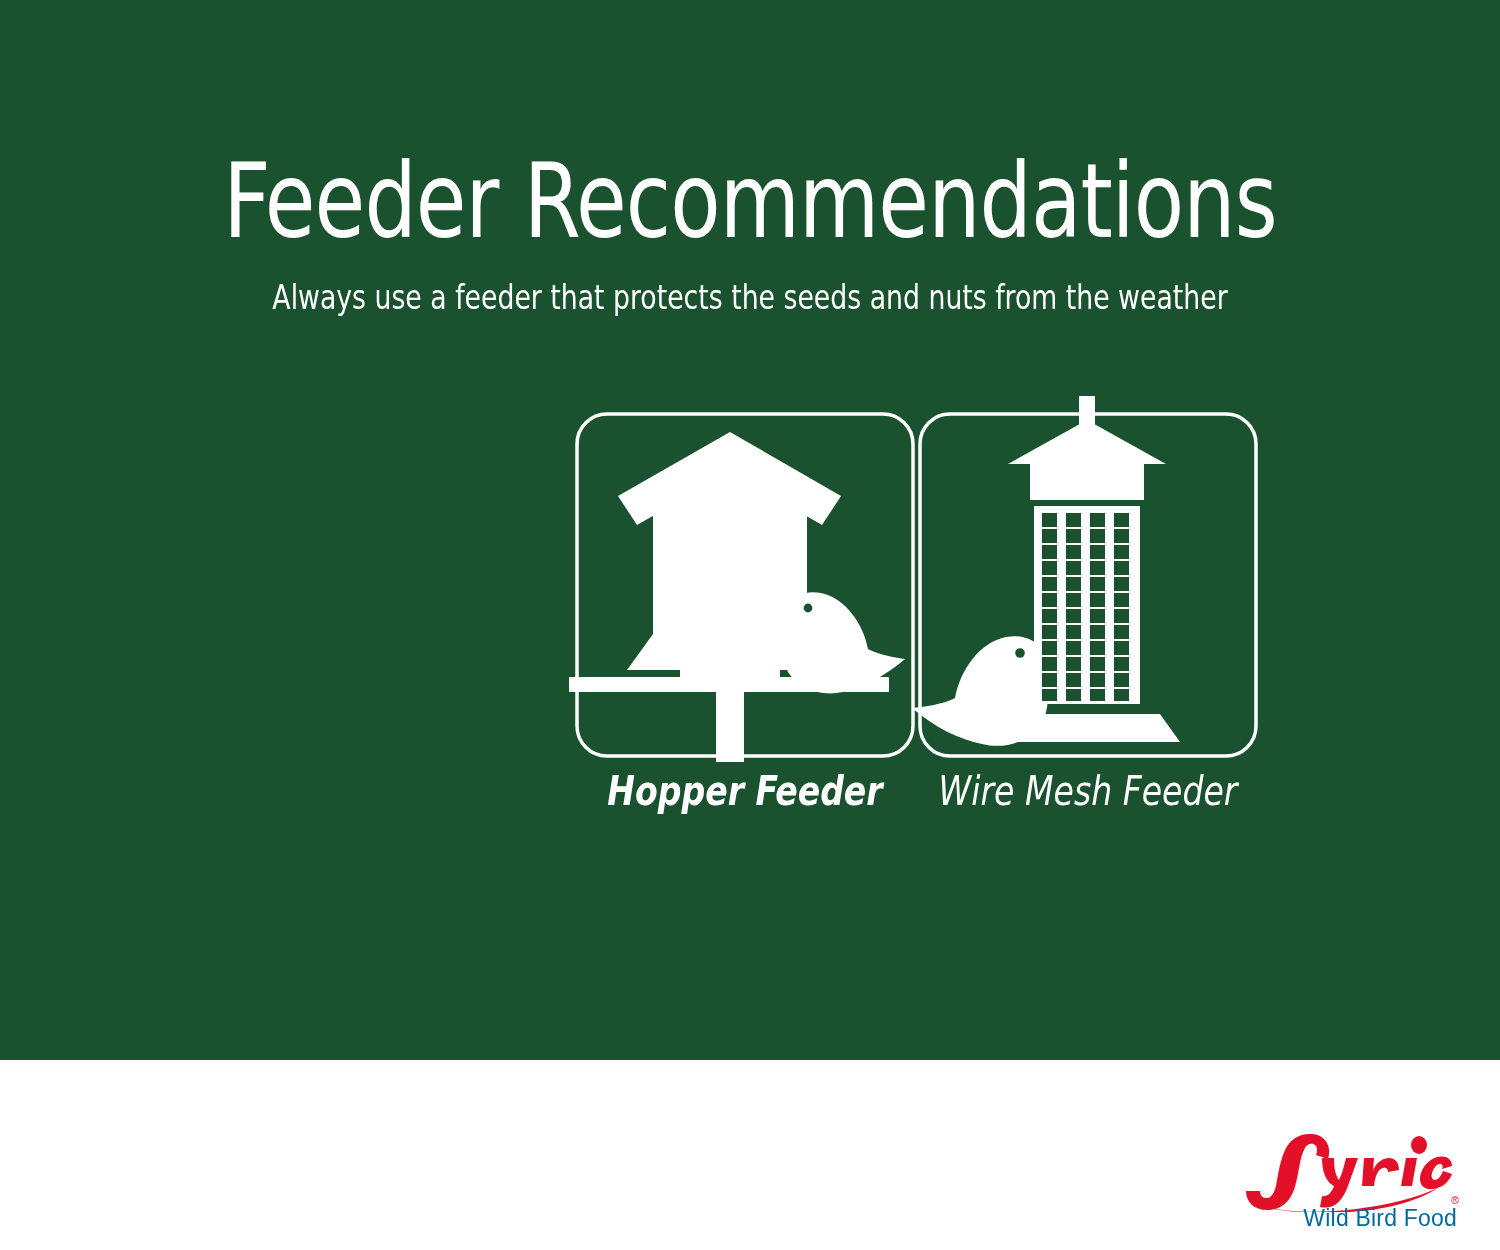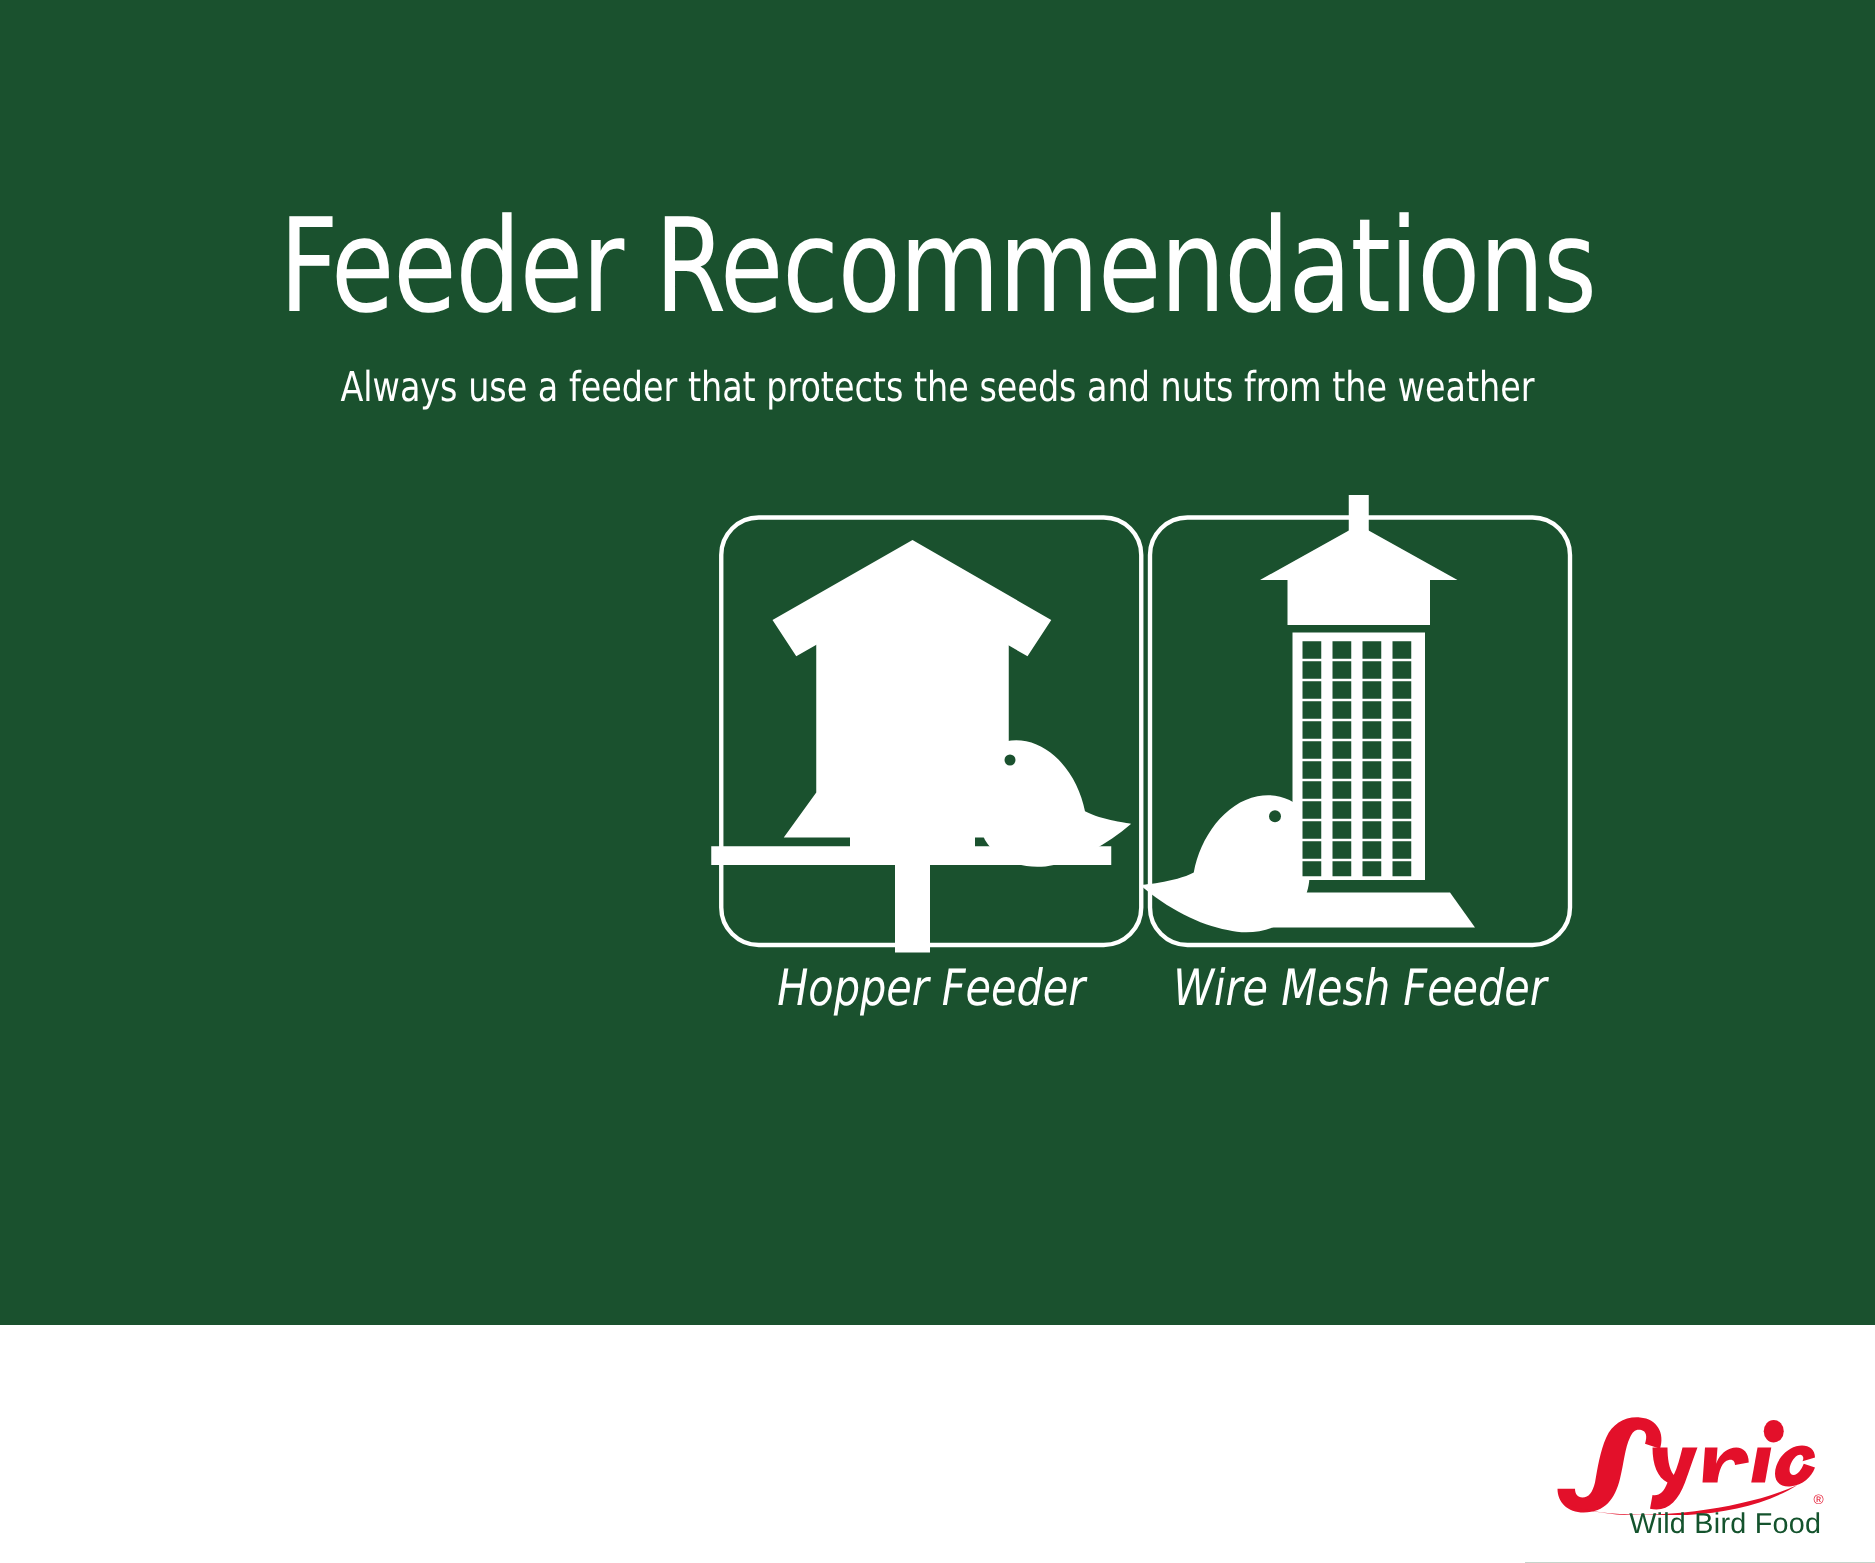--- a/index.html
+++ b/index.html
@@ -24,21 +24,21 @@
     width: 1500px;
     height: 1060px;
     background: #1A512E;
     overflow: hidden;
   }
 
   
   #headline {
     position: absolute;
     left: 0;
-    top: 160px;
+    top: 148px;
     width: 1500px;
     text-align: center;
   }
   #title {
     color: #ffffff;
     font-family: "Liberation Sans Narrow", "DejaVu Sans Condensed", "Liberation Sans", sans-serif;
     font-size: 104px;
     line-height: 1.02;
     font-weight: 400;
     letter-spacing: -1px;
@@ -63,21 +63,21 @@
     width: 1130px;
     height: 440px;
   }
   .feeder-card {
     position: absolute;
     top: 0;
     width: 350px;
     height: 440px;
   }
   .feeder-card.c0 { left: 13px; }
-  .feeder-card.c1 { left: 385px; }
+  .feeder-card.c1 { left: 385px; font-weight: bold; }
   .feeder-card.c2 { left: 728px; }
 
   .icon-frame {
     position: absolute;
     left: 0;
     top: 12px;
     width: 340px;
     height: 346px;
   }
   .icon-frame svg {
@@ -114,21 +114,21 @@
     left: 0;
     top: 0;
     width: 222px;
     height: 84px;
   }
   #logo-script svg { display: block; }
   #logo-tagline {
     position: absolute;
     right: 3px;
     bottom: 4px;
-    color: #14532d;
+    color: #0369a1;
     font-family: "Liberation Sans", sans-serif;
     font-size: 23px;
     font-weight: 400;
     letter-spacing: 0.2px;
     white-space: nowrap;
     margin-top: 28px;
   }
   #logo-reg {
     position: absolute;
     right: 1px;

